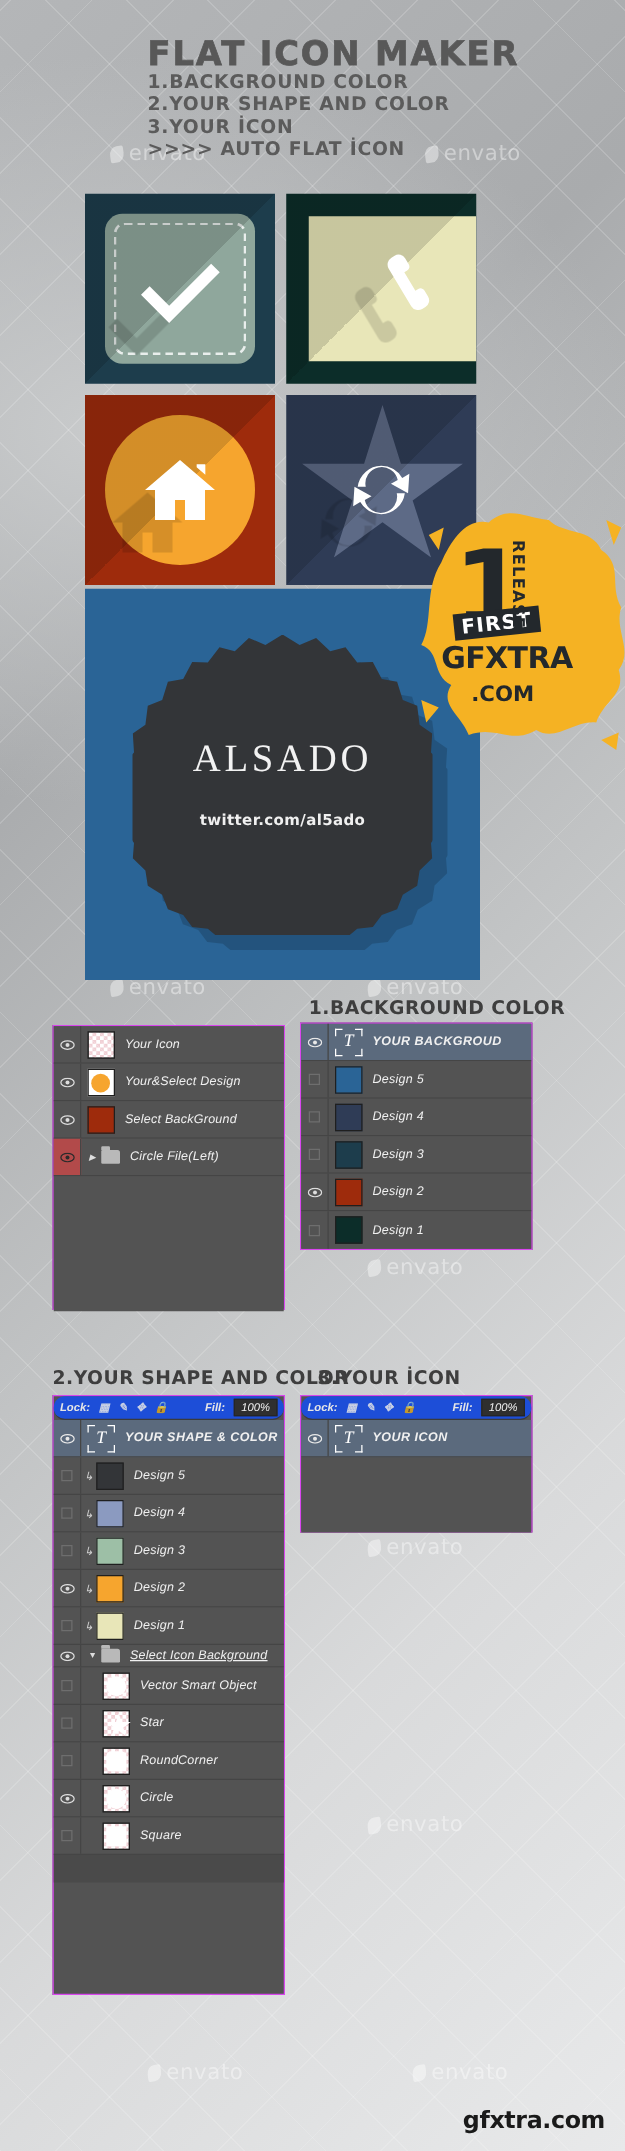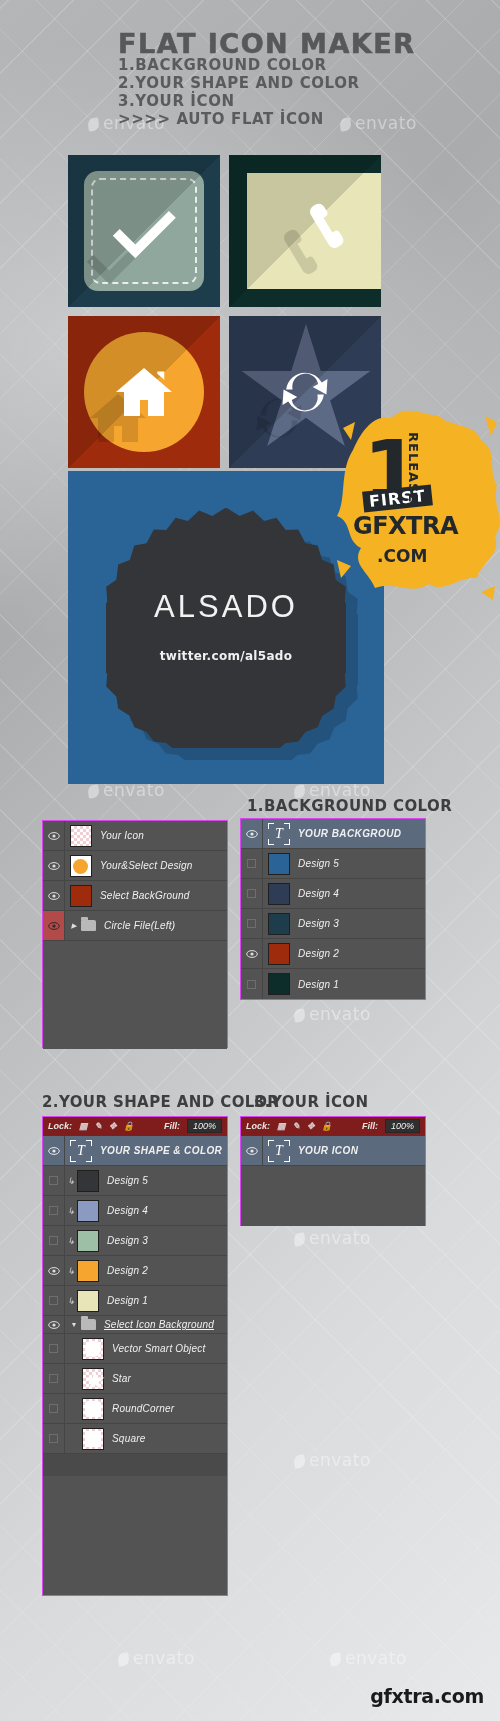--- a/index.html
+++ b/index.html
@@ -103,21 +103,21 @@
     position:absolute; left:50%; top:50%; transform:translate(-50%,-50%);
     width:240px; height:240px; background:#333538;
   }
   .badge-shadow{
     position:absolute; left:calc(50% + 12px); top:calc(50% + 12px);
     transform:translate(-50%,-50%);
     width:240px; height:240px; background:rgba(0,0,0,.16);
   }
   .alsado{
     position:absolute; left:0; right:0; top:118px; text-align:center;
-    font-family:Liberation Sans, sans-serif; font-size:31px; letter-spacing:3px;
+    font-family:Liberation Serif, serif; font-size:31px; letter-spacing:3px;
     color:#f2f2f2;
   }
   .twitter{
     position:absolute; left:0; right:0; top:178px; text-align:center;
     font-family:"DejaVu Sans", sans-serif; font-weight:bold; font-size:12px;
     letter-spacing:.3px; color:#f0f0f0;
   }
 
   
   .splat{ position:absolute; left:335px; top:410px; width:165px; height:190px; pointer-events:none; }
@@ -152,24 +152,24 @@
   
   .sechead{
     position:absolute;
     font-family:"DejaVu Sans", sans-serif; font-weight:bold;
     font-size:15px; letter-spacing:.4px; color:#3e3e3e;
   }
 
   
   .ps-panel{ position:absolute; background:#535353; border:1px solid #d946ef;font-style:italic; }
   .ps-lockbar{
-    height:19px; background:#7f1d1d;
+    height:19px; background:#1d4ed8;
     border-bottom:1px solid #3b3b3b;
     display:flex; align-items:center; padding:0 5px; gap:7px;
-    font-size:9px; color:#e6e6e6; font-family:"Liberation Sans", sans-serif; font-weight:bold;
+    font-size:9px; color:#e6e6e6; font-family:"Liberation Sans", sans-serif; font-weight:bold;border-radius:9px;
   }
   .ps-lockbar .lk-ico{ opacity:.85; font-size:9px; }
   .ps-lockbar .fill-lab{ margin-left:auto; font-weight:bold; }
   .ps-fill-val{
     background:#2f2f2f; color:#f0f0f0; font-size:9px;
     padding:1px 5px; border:1px solid #262626; font-weight:normal;
   }
   .ps-row{
     height:30px; display:flex; align-items:center;
     border-bottom:1px solid #454545; background:#535353;
@@ -564,20 +564,34 @@
   <div class="ps-row">
     <div class="eye-cell">
         <span class="eye-empty"></span>
       </div>
     <div class="thumb checker" style="margin-left:17px;">
         <div class="shape-mask rc"></div>
       </div>
     <span class="rowlabel">RoundCorner</span>
   </div>
 
+  <div class="ps-row">
+    <div class="eye-cell">
+      <span class="eye">
+          <svg width="12" height="8" viewBox="0 0 12 8">
+            <ellipse cx="6" cy="4" rx="5.3" ry="3.4" fill="none" stroke="#ddd" stroke-width="1"></ellipse>
+            <circle cx="6" cy="4" r="1.6" fill="#ddd"></circle>
+          </svg>
+        </span>
+    </div>
+    <div class="thumb checker" style="margin-left:17px;">
+        <div class="shape-mask circ"></div>
+      </div>
+    <span class="rowlabel">Circle</span>
+  </div>
 
   <div class="ps-row">
     <div class="eye-cell">
         <span class="eye-empty"></span>
       </div>
     <div class="thumb checker" style="margin-left:17px;">
         <div class="shape-mask"></div>
       </div>
     <span class="rowlabel">Square</span>
   </div>

